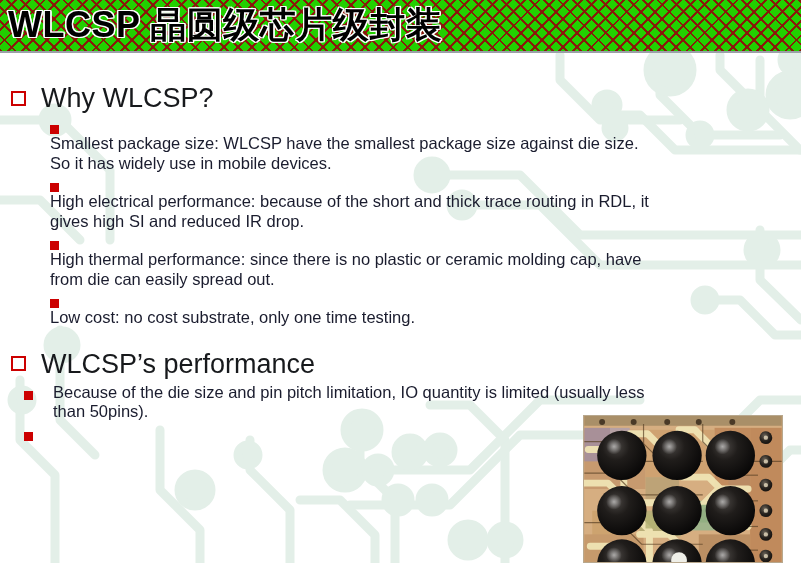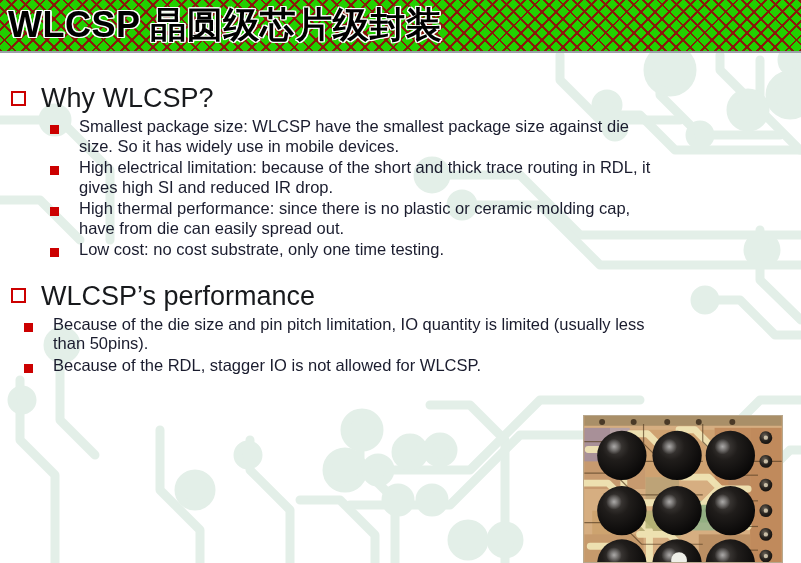--- a/index.html
+++ b/index.html
@@ -124,21 +124,21 @@
   }
   .bullet-text {
     font-size: 16.5px;
     line-height: 19.5px;
     color: #1a1c2e;
     max-width: 718px;
   }
 
   
   #sec1 { padding-top: 26px; }
-  #sec1 .bullet-row { margin-bottom: 2px; }
+  #sec1 .bullet-row { margin-bottom: 2px; flex-direction: column; }
   #sec2 { padding-top: 15px; }
   #sec2 .bullet-row { margin-bottom: 2px; padding-left: 24px; }
 
   
   #die-photo {
     position: absolute;
     left: 583px;
     top: 415px;
     width: 200px;
     height: 148px;
@@ -228,21 +228,21 @@
         <span class="sq-hollow"></span>
         <span class="section-heading-text">Why WLCSP?</span>
       </div>
       <div class="bullet-list">
         <div class="bullet-row">
           <span class="sq-solid"></span>
           <span class="bullet-text">Smallest package size: WLCSP have the smallest package size against die size. So it has widely use in mobile devices.</span>
         </div>
         <div class="bullet-row">
           <span class="sq-solid"></span>
-          <span class="bullet-text">High electrical limitation: because of the short and thick trace routing  in RDL, it gives high SI and reduced IR drop.</span>
+          <span class="bullet-text">High electrical performance: because of the short and thick trace routing  in RDL, it gives high SI and reduced IR drop.</span>
         </div>
         <div class="bullet-row">
           <span class="sq-solid"></span>
           <span class="bullet-text">High thermal performance: since there is no plastic or ceramic molding cap, have from die can easily spread out.</span>
         </div>
         <div class="bullet-row">
           <span class="sq-solid"></span>
           <span class="bullet-text">Low cost: no cost substrate, only one time testing.</span>
         </div>
       </div>
@@ -253,21 +253,20 @@
         <span class="sq-hollow"></span>
         <span class="section-heading-text">WLCSP’s performance</span>
       </div>
       <div class="bullet-list">
         <div class="bullet-row">
           <span class="sq-solid"></span>
           <span class="bullet-text">Because of the die size and pin pitch limitation, IO quantity is limited (usually less than 50pins).</span>
         </div>
         <div class="bullet-row">
           <span class="sq-solid"></span>
-          <span class="bullet-text">Because of the RDL, stagger IO is not allowed for WLCSP.</span>
         </div>
       </div>
     </div>
 
   </div>
 
   <div id="die-photo">
     <svg viewBox="0 0 200 148" width="198" height="146" aria-hidden="true">
       <defs>
         <radialGradient id="ball" cx="38%" cy="32%" r="72%">

